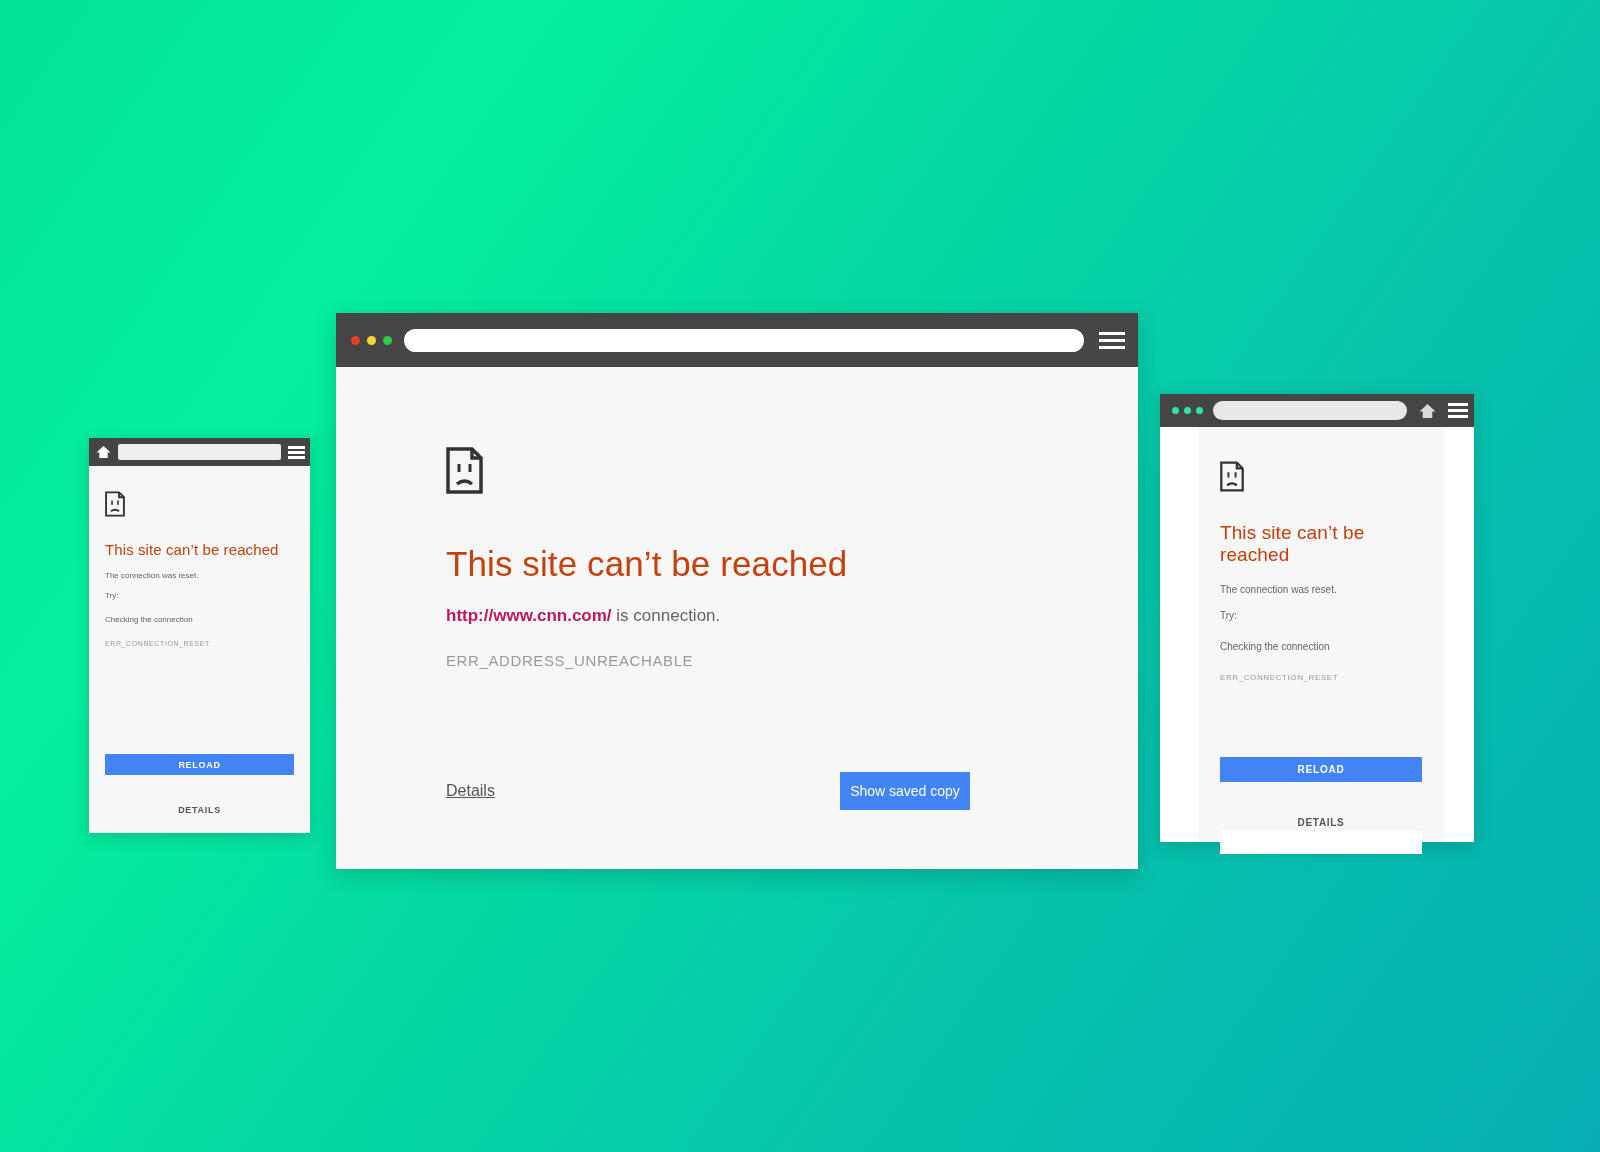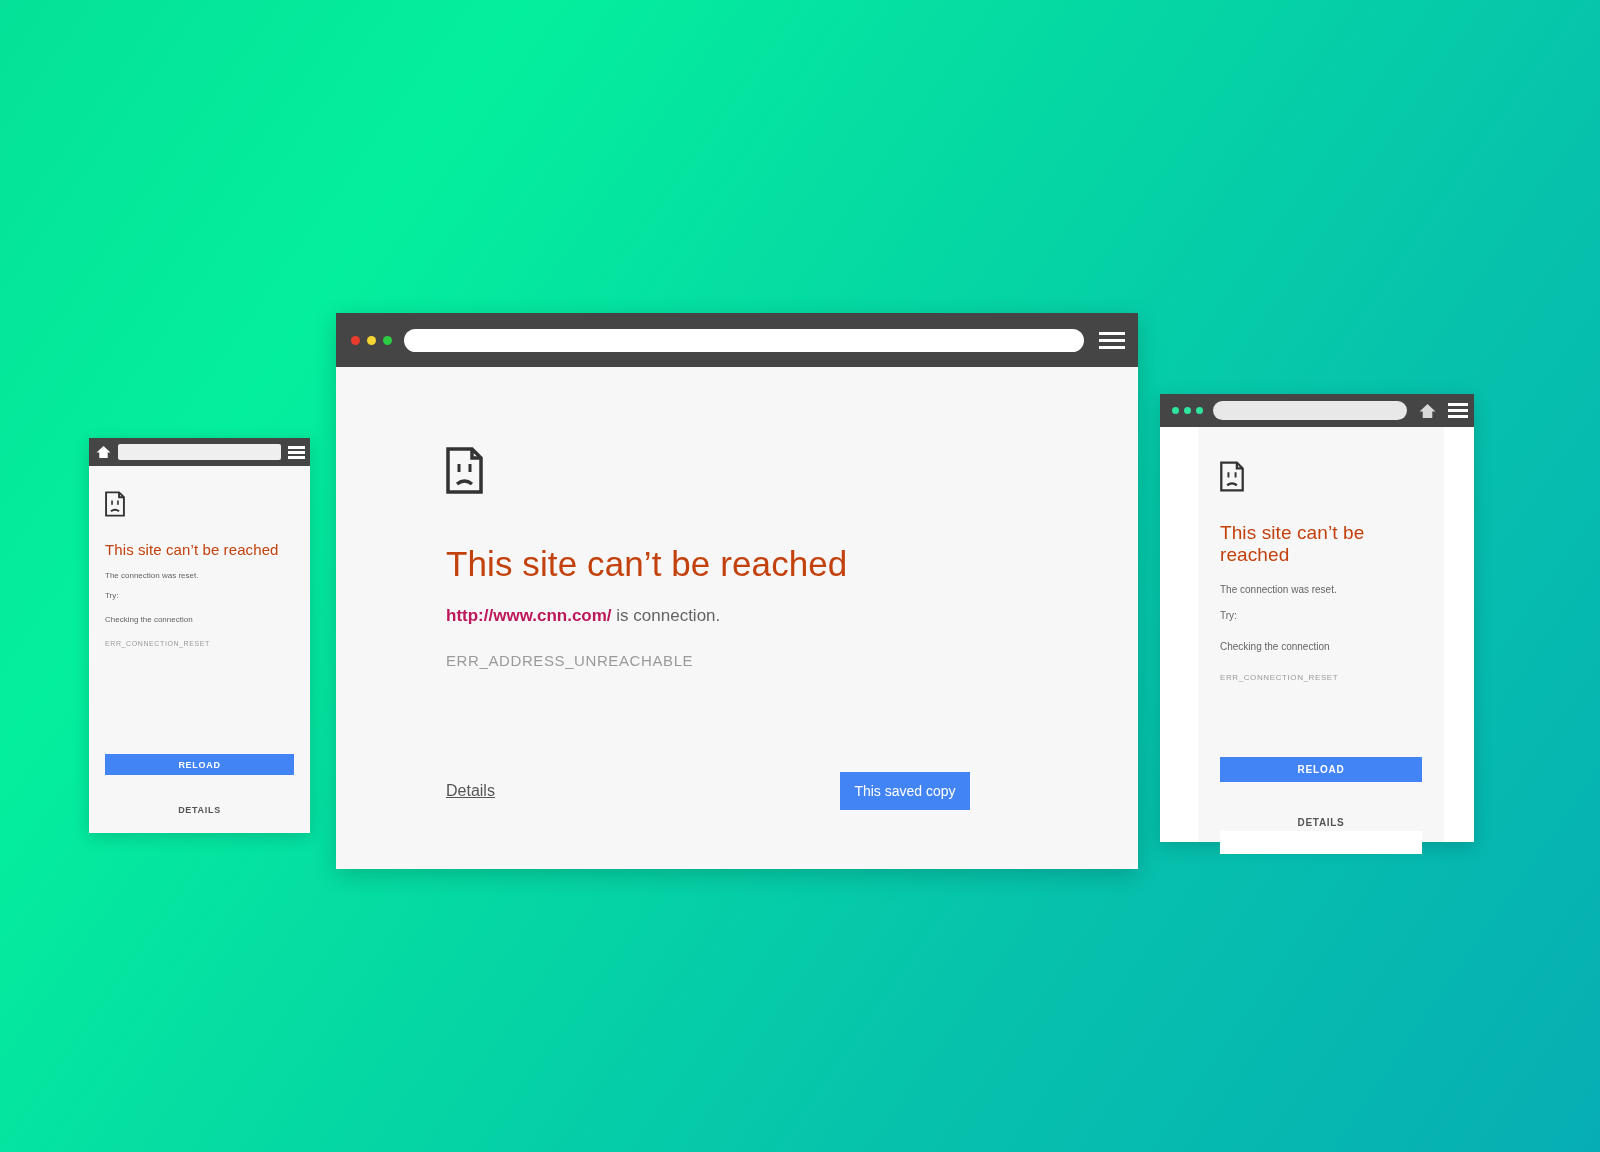--- a/index.html
+++ b/index.html
@@ -278,21 +278,21 @@
     <div class="headline">This site can’t be reached</div>
 
     <div class="bodytext">
       <b>http://www.cnn.com/</b><span> is connection.</span>
     </div>
 
     <div class="errcode">ERR_ADDRESS_UNREACHABLE</div>
 
     <div class="footer">
       <span class="details-link">Details</span>
-      <button class="btn-primary">This saved copy</button>
+      <button class="btn-primary">Show saved copy</button>
     </div>
   </div>
 </div>
 
 <div id="mobile-window">
 
   <div class="toolbar">
     <svg class="home-icon" viewBox="0 0 32 30">
       <path d="M16 2 L31 16 H25 V28 H7 V16 H1 Z" fill="#ffffff"></path>
     </svg>

